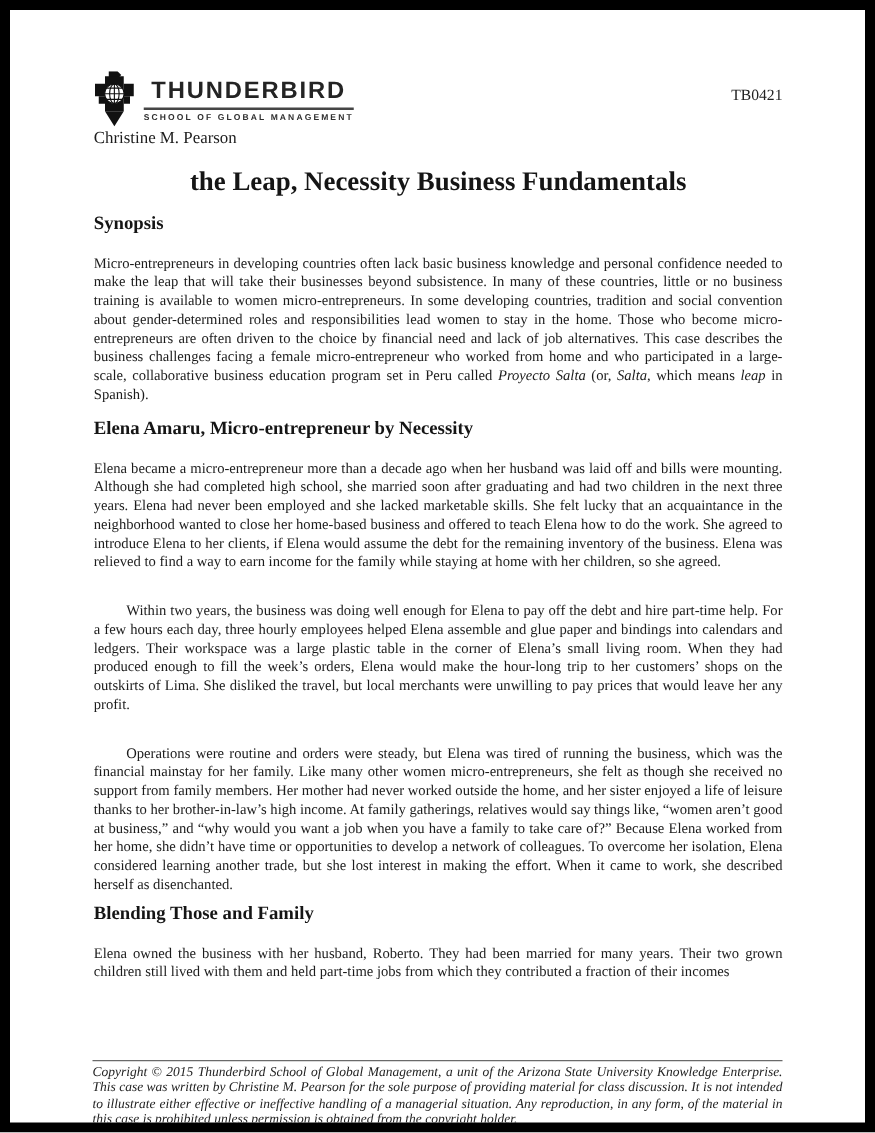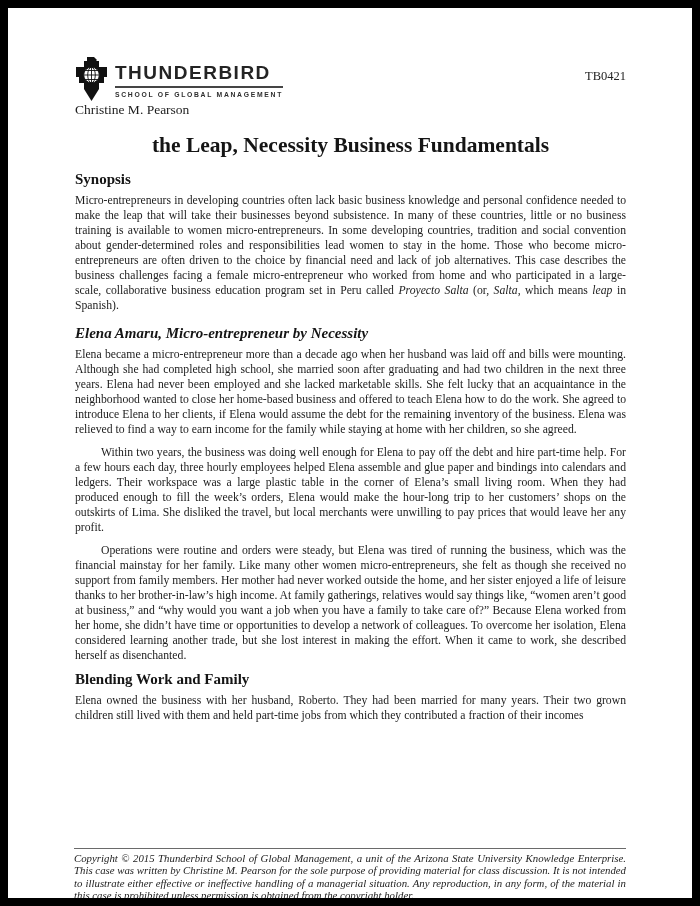--- a/index.html
+++ b/index.html
@@ -11,45 +11,45 @@
   }
   .content { padding:49px 66px 0 67px; }
 
   
   .logo-row { display:flex; align-items:flex-start; }
   .emblem svg { display:block; width:33px; height:45px; }
   .brand-text { margin-left:7px; padding-top:6px; }
   .brand-name {
     font-family:"Liberation Sans", sans-serif; font-weight:700;
     font-size:19px; line-height:1; letter-spacing:1.5px; color:#242424;
-    padding-bottom:4px; border-bottom:2px solid #454545; white-space:nowrap;
+    padding-bottom:4px; border-bottom:2px solid #454545; white-space:nowrap;text-align:center;
   }
   .brand-tagline {
     font-family:"Liberation Sans", sans-serif; font-weight:700;
     font-size:6.8px; letter-spacing:1.7px; color:#2e2e2e; margin-top:3px; white-space:nowrap;
   }
   .doc-number { margin-left:auto; font-size:12.5px; margin-top:12px; color:#222; }
 
   .author { font-size:13.5px; line-height:15px; }
 
   .title {
     margin-top:17px; text-align:center;
     font-size:21.5px; line-height:23.5px; font-weight:700; color:#151515;
   }
 
   h2.section-heading { font-size:15px; line-height:17px; font-weight:700; color:#151515; }
   .h-syn   { margin-top:13px; }
-  .h-nec   { margin-top:12px;font-style:italic; }
+  .h-nec   { margin-top:12px; }
   .h-blend { margin-top:8px; }
 
   p.body-text {
     font-size:11.7px; line-height:15px; text-align:justify; color:#1c1c1c;
-    margin-top:5px;
+    margin-top:15px;
   }
-  p.body-text.indent { text-indent:26px; margin-top:8px; }
+  p.body-text.indent { text-indent:26px; margin-top:24px; }
   .p-blend { margin-top:4px; }
 
   
   .footer { position:absolute; left:66px; right:66px; top:840px; }
   .rule-top { border-top:1px solid #6a6a6a; }
   .copyright {
     font-style:italic; font-size:10.8px; line-height:12.4px;
     text-align:justify; color:#222; margin-top:3px;
   }
   .rule-bottom { border-top:2px solid #4a4a4a; margin-top:3px; }
@@ -97,21 +97,21 @@
     </h1>
 
     <h2 class="section-heading h-syn">Synopsis</h2>
     <p class="body-text"><span>Micro-entrepreneurs in developing countries often lack basic business knowledge and personal confidence needed to make the leap that will take their businesses beyond subsistence. In many of these countries, little or no business training is available to women micro-entrepreneurs. In some developing countries, tradition and social convention about gender-determined roles and responsibilities lead women to stay in the home. Those who become micro-entrepreneurs are often driven to the choice by financial need and lack of job alternatives. This case describes the business challenges facing a female micro-entrepreneur who worked from home and who participated in a large-scale, collaborative business education program set in Peru called </span><i>Proyecto Salta</i><span> (or, </span><i>Salta</i><span>, which means </span><i>leap</i><span> in Spanish).</span></p>
 
     <h2 class="section-heading h-nec">Elena Amaru, Micro-entrepreneur by Necessity</h2>
     <p class="body-text">Elena became a micro-entrepreneur more than a decade ago when her husband was laid off and bills were mounting. Although she had completed high school, she married soon after graduating and had two children in the next three years. Elena had never been employed and she lacked marketable skills. She felt lucky that an acquaintance in the neighborhood wanted to close her home-based business and offered to teach Elena how to do the work. She agreed to introduce Elena to her clients, if Elena would assume the debt for the remaining inventory of the business. Elena was relieved to find a way to earn income for the family while staying at home with her children, so she agreed.</p>
     <p class="body-text indent">Within two years, the business was doing well enough for Elena to pay off the debt and hire part-time help. For a few hours each day, three hourly employees helped Elena assemble and glue paper and bindings into calendars and ledgers. Their workspace was a large plastic table in the corner of Elena’s small living room. When they had produced enough to fill the week’s orders, Elena would make the hour-long trip to her customers’ shops on the outskirts of Lima. She disliked the travel, but local merchants were unwilling to pay prices that would leave her any profit.</p>
     <p class="body-text indent">Operations were routine and orders were steady, but Elena was tired of running the business, which was the financial mainstay for her family. Like many other women micro-entrepreneurs, she felt as though she received no support from family members. Her mother had never worked outside the home, and her sister enjoyed a life of leisure thanks to her brother-in-law’s high income. At family gatherings, relatives would say things like, “women aren’t good at business,” and “why would you want a job when you have a family to take care of?” Because Elena worked from her home, she didn’t have time or opportunities to develop a network of colleagues. To overcome her isolation, Elena considered learning another trade, but she lost interest in making the effort. When it came to work, she described herself as disenchanted.</p>
 
-    <h2 class="section-heading h-blend">Blending Work and Family</h2>
+    <h2 class="section-heading h-blend">Blending Those and Family</h2>
     <p class="body-text p-blend">Elena owned the business with her husband, Roberto. They had been married for many years. Their two grown children still lived with them and held part-time jobs from which they contributed a fraction of their incomes</p>
   </div>
 
   <div class="footer">
     <div class="rule-top"></div>
     <p class="copyright">Copyright © 2015 Thunderbird School of Global Management, a unit of the Arizona State University Knowledge Enterprise. This case was written by Christine M. Pearson for the sole purpose of providing material for class discussion. It is not intended to illustrate either effective or ineffective handling of a managerial situation. Any reproduction, in any form, of the material in this case is prohibited unless permission is obtained from the copyright holder.</p>
     <div class="rule-bottom"></div>
   </div>
 </div>
 

